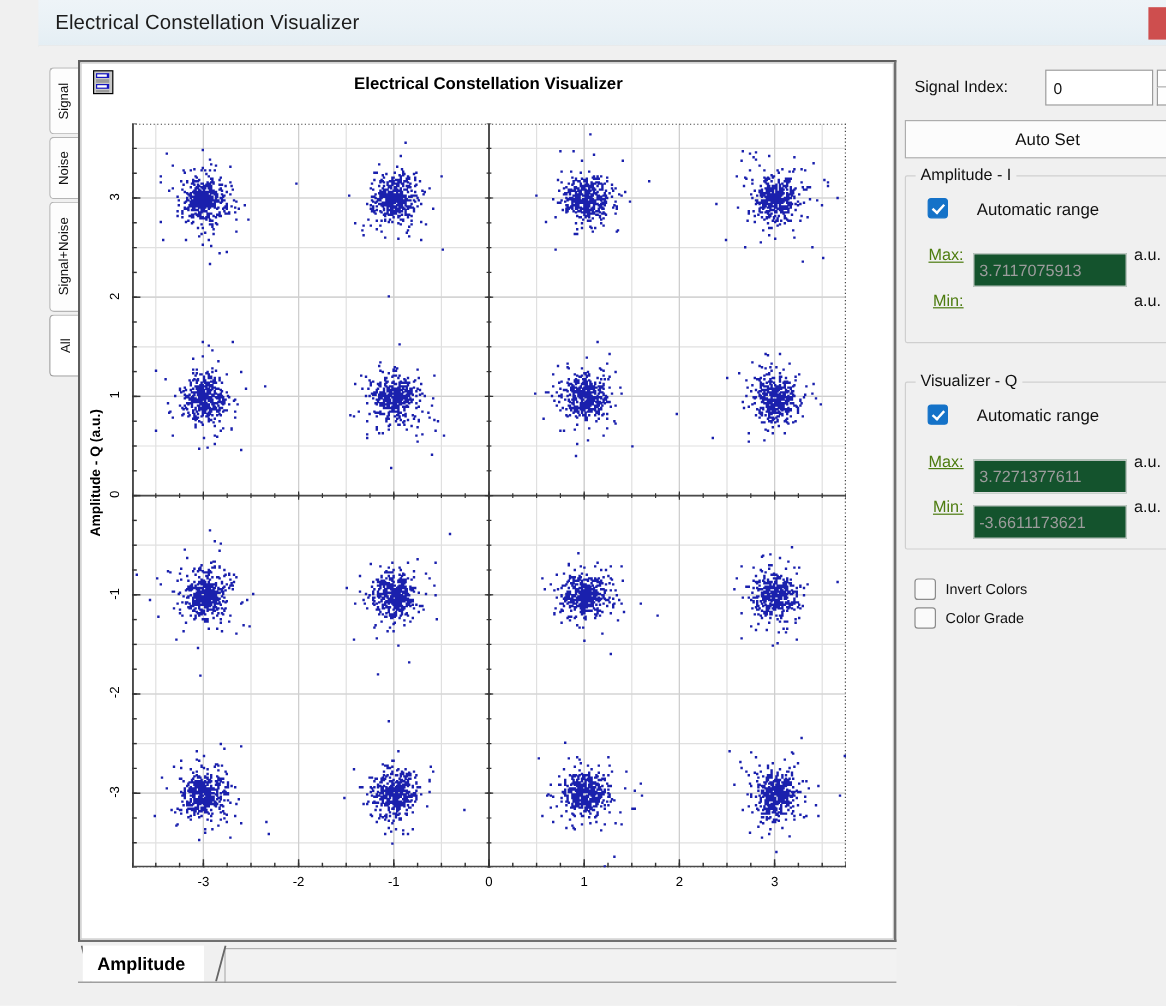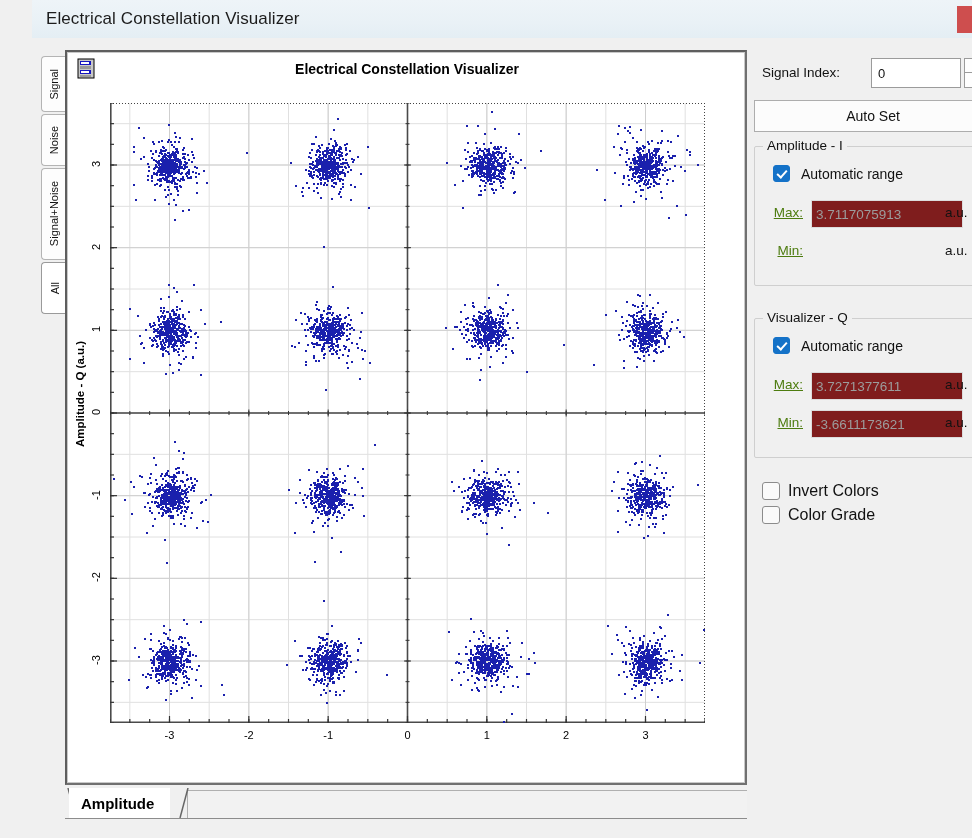--- a/index.html
+++ b/index.html
@@ -247,21 +247,21 @@
   #group-i { top: 96px; height: 140px; }
   #group-q { top: 268px; height: 140px; }
   .group-title {
     position: absolute; left: 8px; top: -9px;
     background: #f0f0f0;
     padding: 0 4px;
     font-size: 13.5px; color: #111;
   }
   .auto-range-row {
     position: absolute; left: 18px; top: 18px;
-    display: flex; align-items: center; gap: 11px;
+    display: flex; align-items: center; gap: 24px;
     cursor: pointer;
   }
   .cb-checked {
     width: 17px; height: 17px;
     background: #1472c8;
     border: 1px solid #1472c8;
     border-radius: 3px;
     box-sizing: border-box;
     position: relative;
   }
@@ -275,23 +275,23 @@
   }
   .auto-range-label { font-size: 14px; color: #111; }
 
   .minmax-row { position: absolute; height: 30px; }
   .mm-label {
     position: absolute; left: 0; top: 6px;
     width: 48px; text-align: right;
     font-size: 13.5px; color: #4d7c0f; text-decoration: underline;
   }
   .mm-input {
-    position: absolute; left: 56px; top: 1px;
-    width: 152px; height: 28px;
-    background: #7f1d1d;
+    position: absolute; left: 56px; top: 12px;
+    width: 128px; height: 28px;
+    background: #14532d;
     border: 1px solid #dcdcdc;
     box-sizing: border-box;
     font-size: 13.5px; color: #9c9c9c;
     padding: 0 4px;
     font-family: "Liberation Sans", sans-serif;
     overflow: hidden;
     white-space: nowrap;
     display: flex; align-items: center;
   }
   .mm-unit {
@@ -304,21 +304,21 @@
     display: flex; align-items: center; gap: 8px;
     cursor: pointer;
   }
   .cb-empty {
     width: 18px; height: 18px;
     background: #fafafa;
     border: 1px solid #8c8c8c;
     border-radius: 3px;
     box-sizing: border-box;
   }
-  .plain-cb-label { font-size: 16px; color: #111; }
+  .plain-cb-label { font-size: 12px; color: #111; }
   #invert-colors-row { top: 432px; }
   #color-grade-row  { top: 456px; }
 </style>
 </head>
 <body>
 
 <div id="app">
 
   <div id="titlebar">
     <div id="title-text">Electrical Constellation Visualizer</div>

